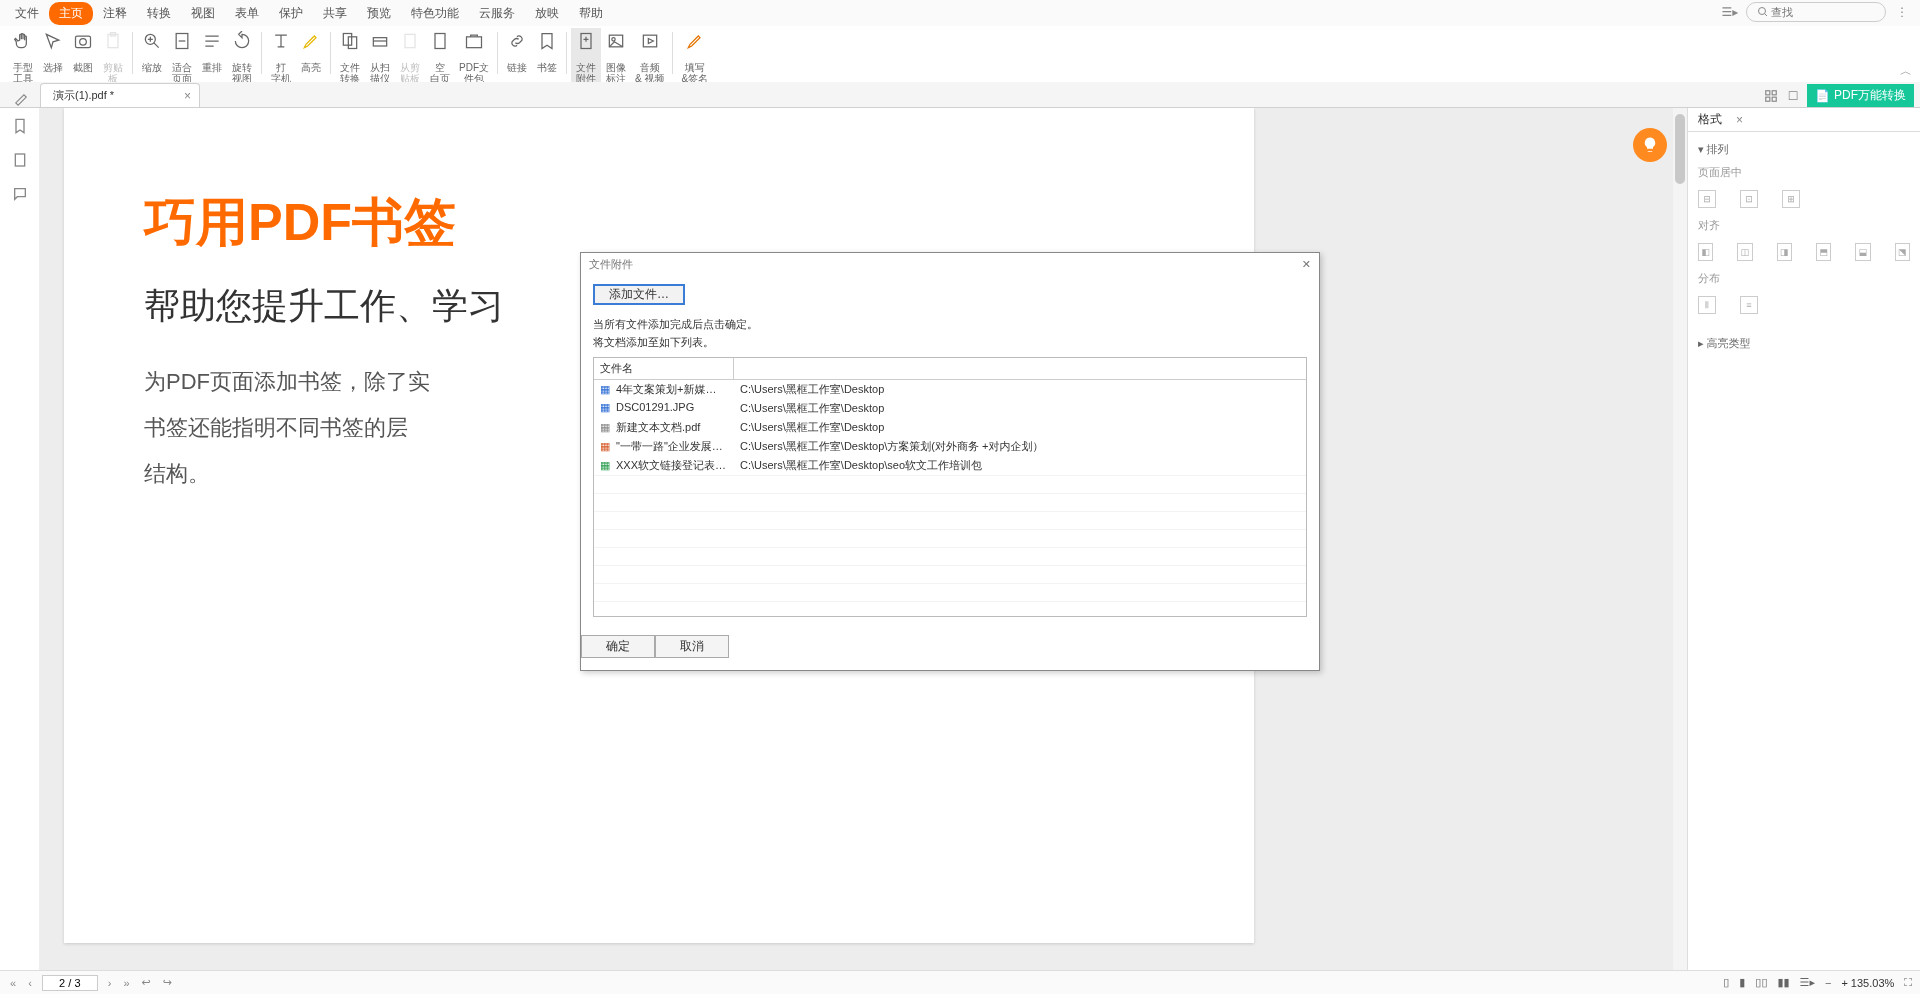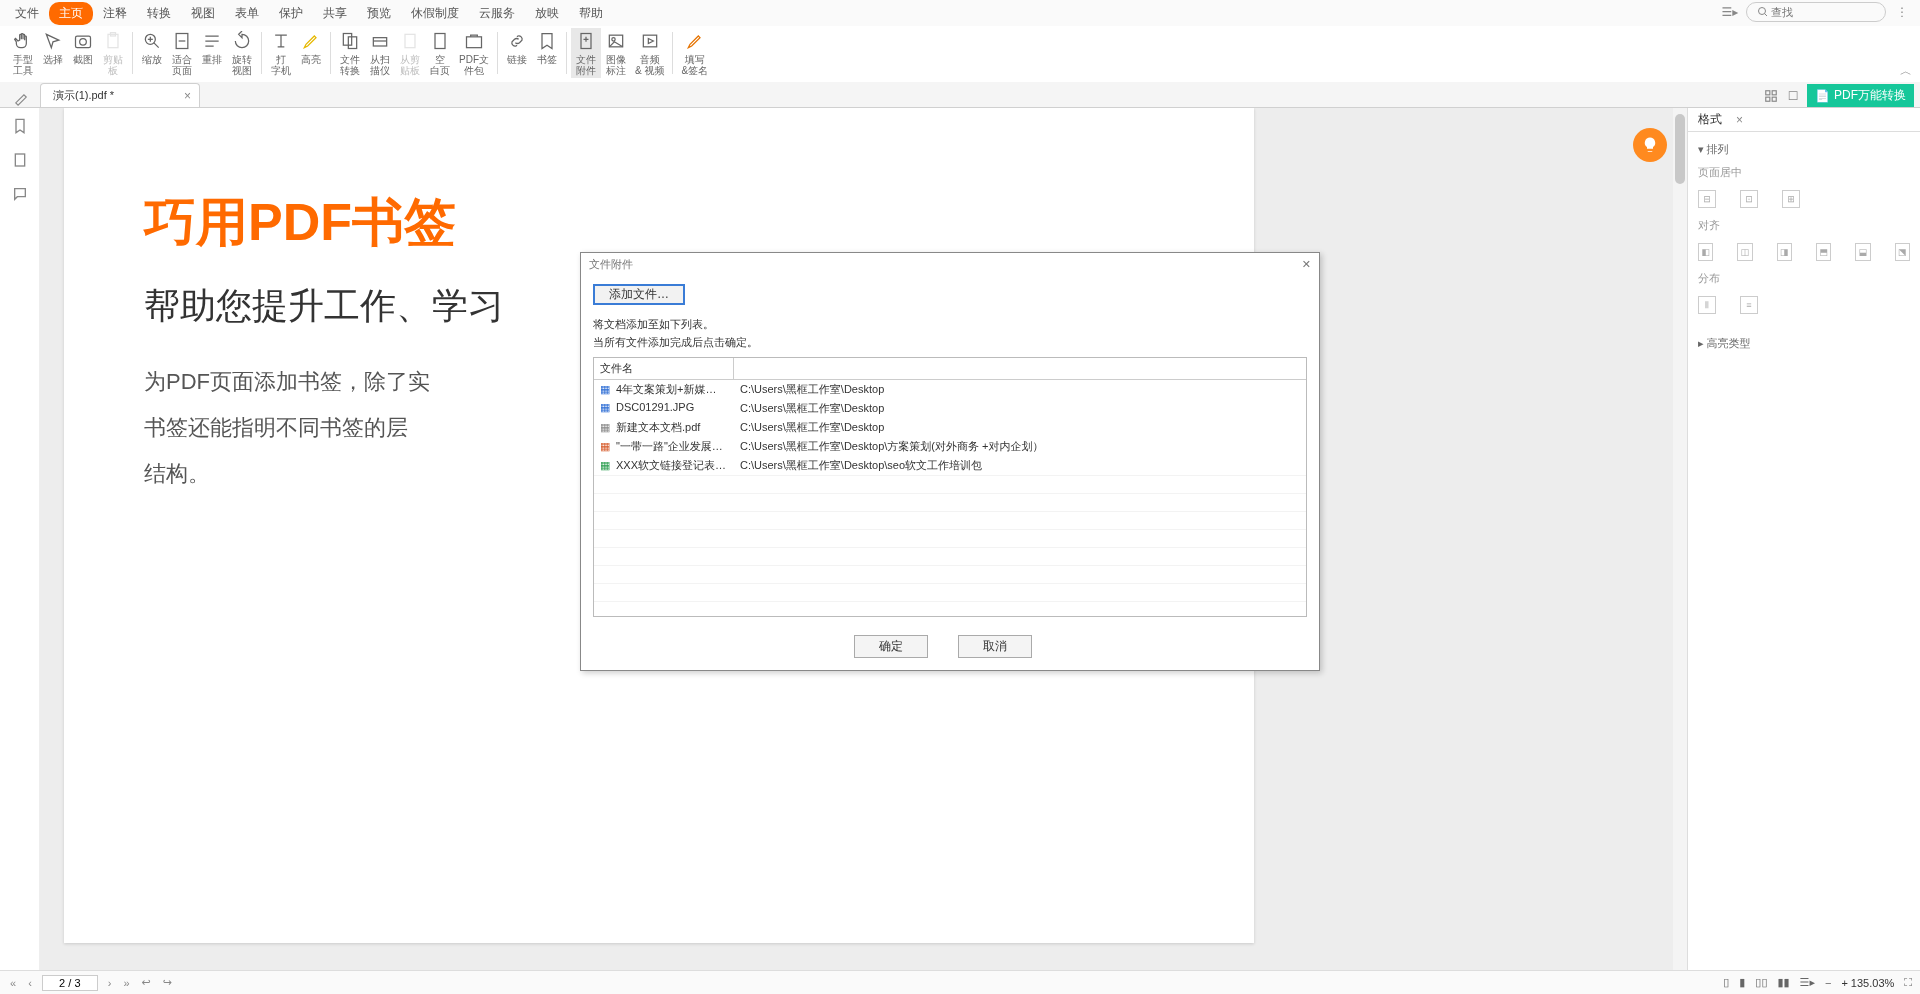--- a/index.html
+++ b/index.html
@@ -9,21 +9,21 @@
 .menu-bar { height: 26px; display: flex; align-items: center; padding: 0 5px; background: #fafafa; position: relative; }
 .menu-item { padding: 3px 10px; cursor: pointer; font-size: 12px; color: #555; }
 .menu-item.active { background: #ff6a00; color: #fff; border-radius: 10px; }
 .menu-right { position: absolute; right: 10px; top: 2px; display: flex; align-items: center; gap: 8px; }
 .search-box { display: flex; align-items: center; border: 1px solid #ccc; border-radius: 10px; padding: 1px 8px; width: 140px; height: 20px; }
 .search-box input { border: none; outline: none; font-size: 11px; width: 100px; background: transparent; }
 .icon-small { width: 16px; height: 16px; display: inline-flex; align-items: center; justify-content: center; color: #888; }
 
 
 .ribbon { height: 56px; display: flex; align-items: flex-start; padding: 2px 8px 0 8px; gap: 4px; background: #fff; position: relative; }
-.ribbon-btn { display: flex; flex-direction: column; align-items: center; justify-content: flex-start; padding: 2px 4px; cursor: pointer; min-width: 30px; }
+.ribbon-btn { display: flex; flex-direction: column; align-items: center; justify-content: flex-start; padding: 2px 4px; cursor: pointer; min-width: 30px; gap: 8px; }
 .ribbon-btn.sel { background: #e8e8e8; }
 .ribbon-icon { width: 22px; height: 22px; display: flex; align-items: center; justify-content: center; color: #666; }
 .ribbon-label { font-size: 10px; color: #666; text-align: center; line-height: 11px; margin-top: 2px; white-space: pre; }
 .ribbon-divider { width: 1px; height: 42px; background: #ddd; margin: 4px 4px 0 4px; }
 .ribbon-collapse { position: absolute; right: 8px; bottom: 2px; color: #888; cursor: pointer; }
 
 
 .tab-bar { height: 26px; display: flex; align-items: end; border-bottom: 1px solid #d0d0d0; padding-left: 6px; position: relative; background: #f5f5f5; }
 .tab-edit-icon { width: 30px; display: flex; justify-content: center; color: #888; }
 .doc-tab { display: flex; align-items: center; height: 24px; background: #fff; border: 1px solid #d0d0d0; border-bottom: none; padding: 0 8px 0 12px; border-radius: 4px 4px 0 0; margin-left: 4px; min-width: 160px; }
@@ -73,21 +73,21 @@
 .dialog-hint { font-size: 11px; color: #333; margin-top: 10px; line-height: 18px; }
 .file-table { border: 1px solid #bbb; margin-top: 6px; width: 100%; height: 260px; overflow: hidden; }
 .file-table-head { display: flex; background: #fff; border-bottom: 1px solid #ccc; }
 .file-table-head div { padding: 3px 6px; font-size: 11px; border-right: 1px solid #ccc; }
 .col-name { width: 140px; }
 .col-path { flex: 1; }
 .file-row { display: flex; font-size: 11px; }
 .file-row > div { padding: 2px 6px; white-space: nowrap; overflow: hidden; text-overflow: ellipsis; }
 .file-row .file-icon { width: 14px; display: inline-block; margin-right: 2px; }
 .file-stripe { background: #fff; }
-.dialog-buttons { display: flex; justify-content: center; gap: 30px; padding: 10px 14px 12px 0; }
+.dialog-buttons { display: flex; justify-content: flex-start; padding: 10px 14px 12px 0; }
 .dlg-btn { border: 1px solid #aaa; padding: 2px 24px; font-size: 12px; background: #f4f4f4; cursor: pointer; }
 
 
 .status-bar { position: absolute; bottom: 0; left: 0; right: 0; height: 24px; border-top: 1px solid #ddd; display: flex; align-items: center; padding: 0 8px; background: #fafafa; font-size: 11px; color: #666; }
 .sb-nav { display: flex; align-items: center; gap: 8px; }
 .sb-nav .navbtn { cursor: pointer; color: #888; padding: 0 2px; }
 .page-input { width: 56px; border: 1px solid #ccc; text-align: center; font-size: 11px; padding: 1px; }
 .sb-right { margin-left: auto; display: flex; align-items: center; gap: 10px; }
 .zoom-val { color: #333; }
 svg { display: block; }
@@ -99,21 +99,21 @@
   <div id="menu-items" style="display: flex;">
       <span class="menu-item">文件</span>
       <span class="menu-item active">主页</span>
       <span class="menu-item">注释</span>
       <span class="menu-item">转换</span>
       <span class="menu-item">视图</span>
       <span class="menu-item">表单</span>
       <span class="menu-item">保护</span>
       <span class="menu-item">共享</span>
       <span class="menu-item">预览</span>
-      <span class="menu-item">休假制度</span>
+      <span class="menu-item">特色功能</span>
       <span class="menu-item">云服务</span>
       <span class="menu-item">放映</span>
       <span class="menu-item">帮助</span>
     </div>
   <div class="menu-right">
     <span class="icon-small">☰▸</span>
     <span class="search-box">
       <span class="icon-small">
         <svg width="12" height="12" viewBox="0 0 24 24" fill="none" stroke="#888" stroke-width="2">
             <circle cx="10" cy="10" r="7"></circle>
@@ -452,22 +452,22 @@
 </div>
 
 <div class="dialog">
   <div class="dialog-title">
     <span>文件附件</span>
     <span style="cursor:pointer">✕</span>
   </div>
   <div class="dialog-body">
     <span class="add-file-btn">添加文件…</span>
     <div class="dialog-hint">
+      <div>当所有文件添加完成后点击确定。</div>
       <div>将文档添加至如下列表。</div>
-      <div>当所有文件添加完成后点击确定。</div>
     </div>
     <div class="file-table">
       <div class="file-table-head">
         <div class="col-name">文件名</div>
       </div>
       <div id="file-rows">
           <div class="file-row file-stripe">
             <div class="col-name"><span class="file-icon" style="color:#2a6bd4">▦</span>4年文案策划+新媒…</div>
             <div class="col-path">C:\Users\黑框工作室\Desktop</div>
           </div>

